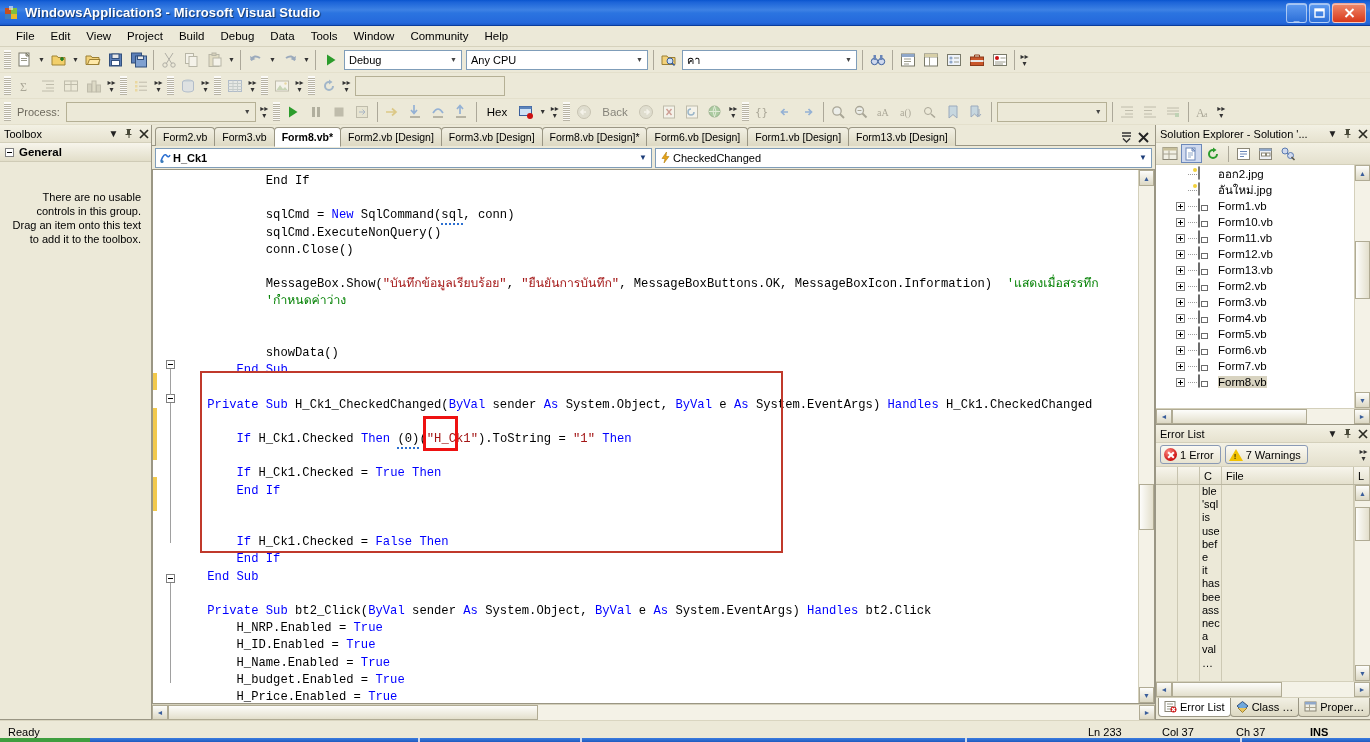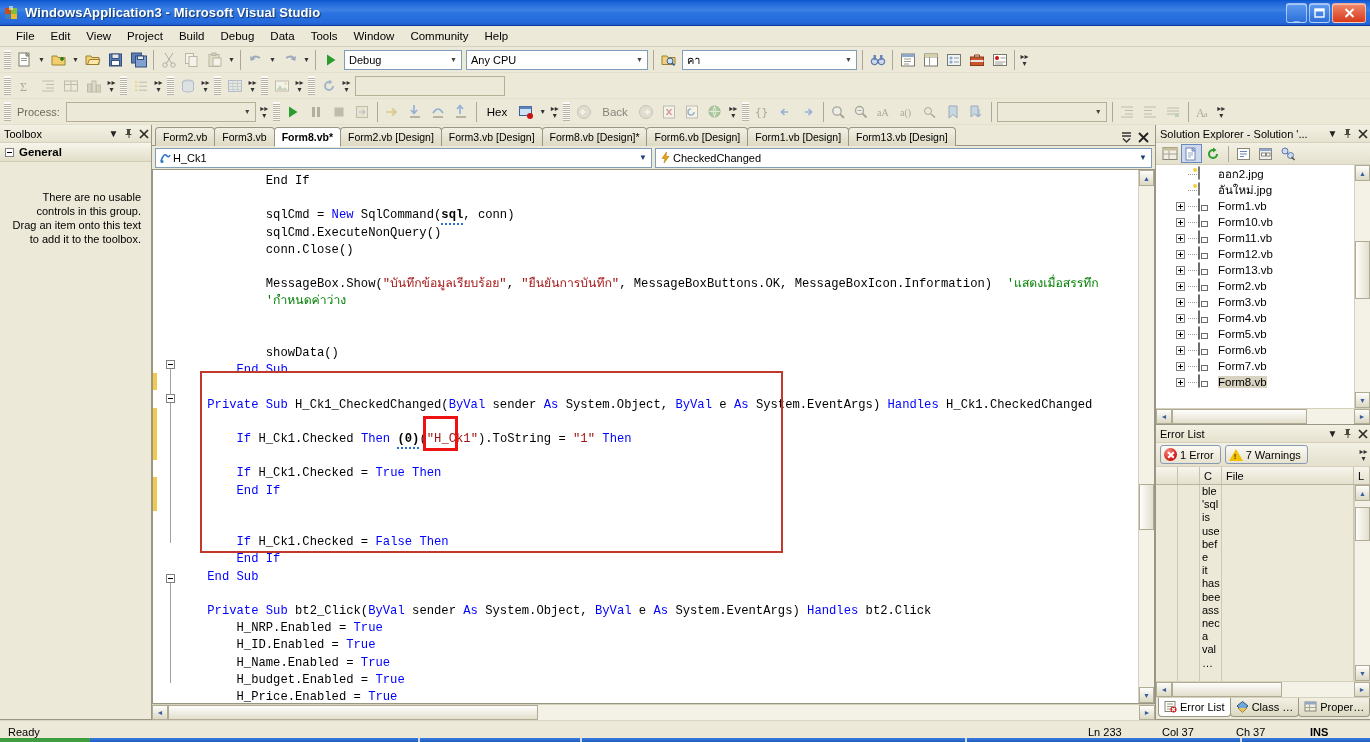--- a/index.html
+++ b/index.html
@@ -211,21 +211,21 @@
   pre.code {
     margin: 0; padding: 3px 0 0 0;
     font-family: "Liberation Mono", "DejaVu Sans Mono", monospace;
     font-size: 12.2px; line-height: 17.2px;
     color: #000; white-space: pre; position: relative;
   }
   .kw { color: #0000ff; }
   .str { color: #a31515; }
   .cmt { color: #008000; }
   .sqg {
-    border-bottom: 2px dotted #2b6fd1; padding-bottom: 1px; font-weight: bold;
+    border-bottom: 2px dotted #2b6fd1; padding-bottom: 1px;
   }
 
   
   .om {
     position: absolute; left: 2px; width: 9px; height: 9px;
     border: 1px solid #808080; background: #fff;
   }
   .om::before { content: ""; position: absolute; left: 1px; top: 3px; width: 5px; height: 1px; background: #000; }
   .ovline { position: absolute; left: 6px; width: 1px; background: #a0a0a0; }
   .changebar { position: absolute; left: 0; width: 4px; background: #f2c94c; }
@@ -969,21 +969,21 @@
           </span>
           <span class="x">
             <svg class="ic" width="11" height="11" viewBox="0 0 11 11">
               <path d="M1 1 L10 10 M10 1 L1 10" stroke="#222" stroke-width="1.9"></path>
             </svg>
           </span>
         </div>
       </div>
 
       <div class="navbars">
-        <div class="navcombo" style="flex:1 1 50%;">
+        <div class="navcombo" style="flex:1 1 50%;font-weight:bold;">
           <span class="nico">
             <svg class="ic" width="13" height="13" viewBox="0 0 13 13">
               <path d="M2 10 q3 -9 6 -5 q1.5 2 3 -1" stroke="#2b6fd1" stroke-width="1.6" fill="none"></path>
               <circle cx="3" cy="10.5" r="1.6" fill="#3a7ab8"></circle>
             </svg>
           </span>
           <span class="ntxt">H_Ck1</span>
           <span class="narrow">▼</span>
         </div>
         <div class="navcombo" style="flex:1 1 50%;">

